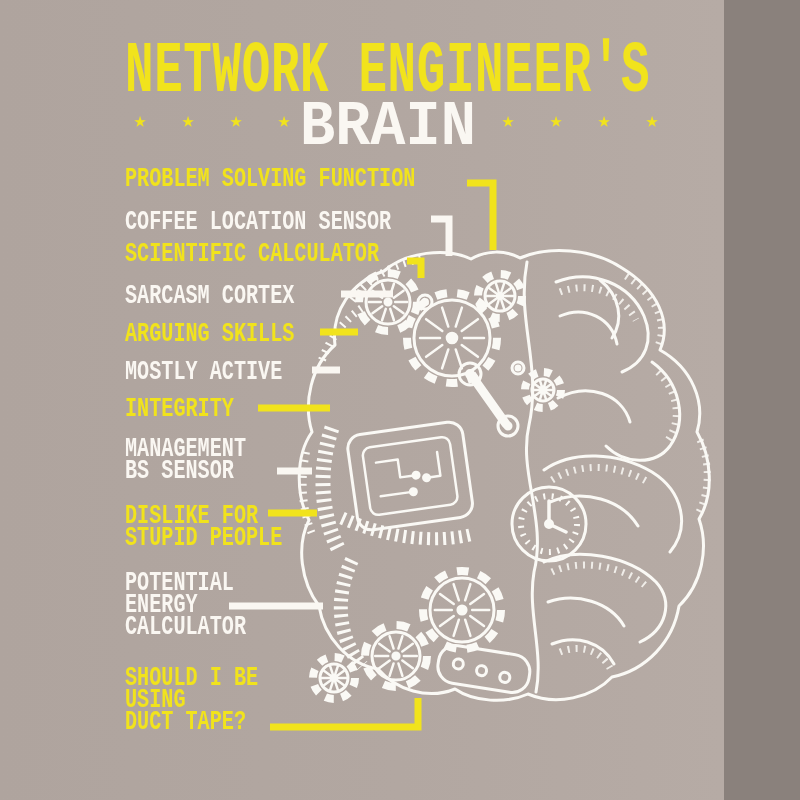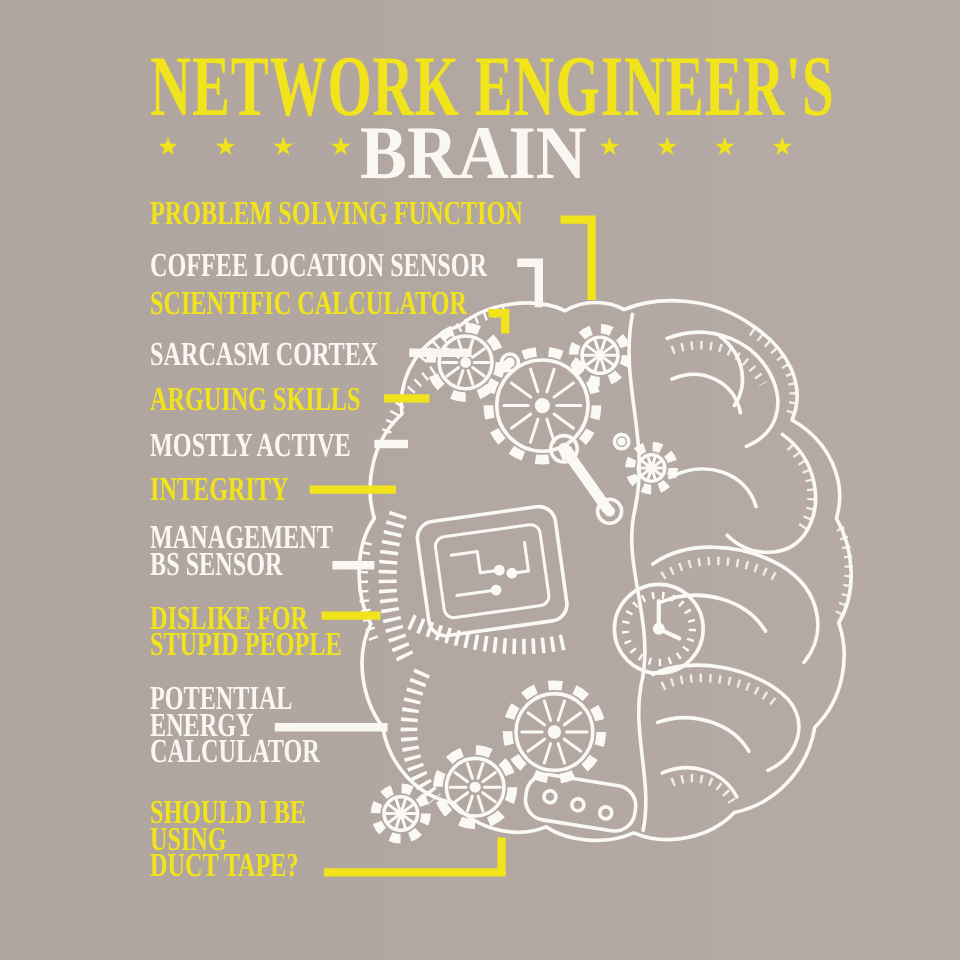--- a/index.html
+++ b/index.html
@@ -1,19 +1,19 @@
 <!DOCTYPE html>
 <html><head>
 <meta charset="utf-8">
 <style>
   html,body{margin:0;padding:0;background:#8a817c;}
   #poster{
-    position:relative;width:800px;height:800px;overflow:hidden;
+    position:relative;width:724px;height:800px;overflow:hidden;
     background:linear-gradient(90deg,#afa49e 0%,#b2a7a1 55%,#b6aba5 100%);
-    font-family:Liberation Serif, serif;
+    font-family:Liberation Mono, monospace;
   }
   svg.layer{position:absolute;left:0;top:0;width:800px;height:800px;}
   #brain-art{opacity:.97;}
   .title-main{
     position:absolute;left:125px;top:36px;font-size:72px;font-weight:bold;
     color:var(--yellow);white-space:nowrap;line-height:1em;
     transform:scaleX(0.66);transform-origin:left top;letter-spacing:1px;
   }
   .title-sub{
     position:absolute;left:300px;top:96px;font-size:63px;font-weight:bold;

